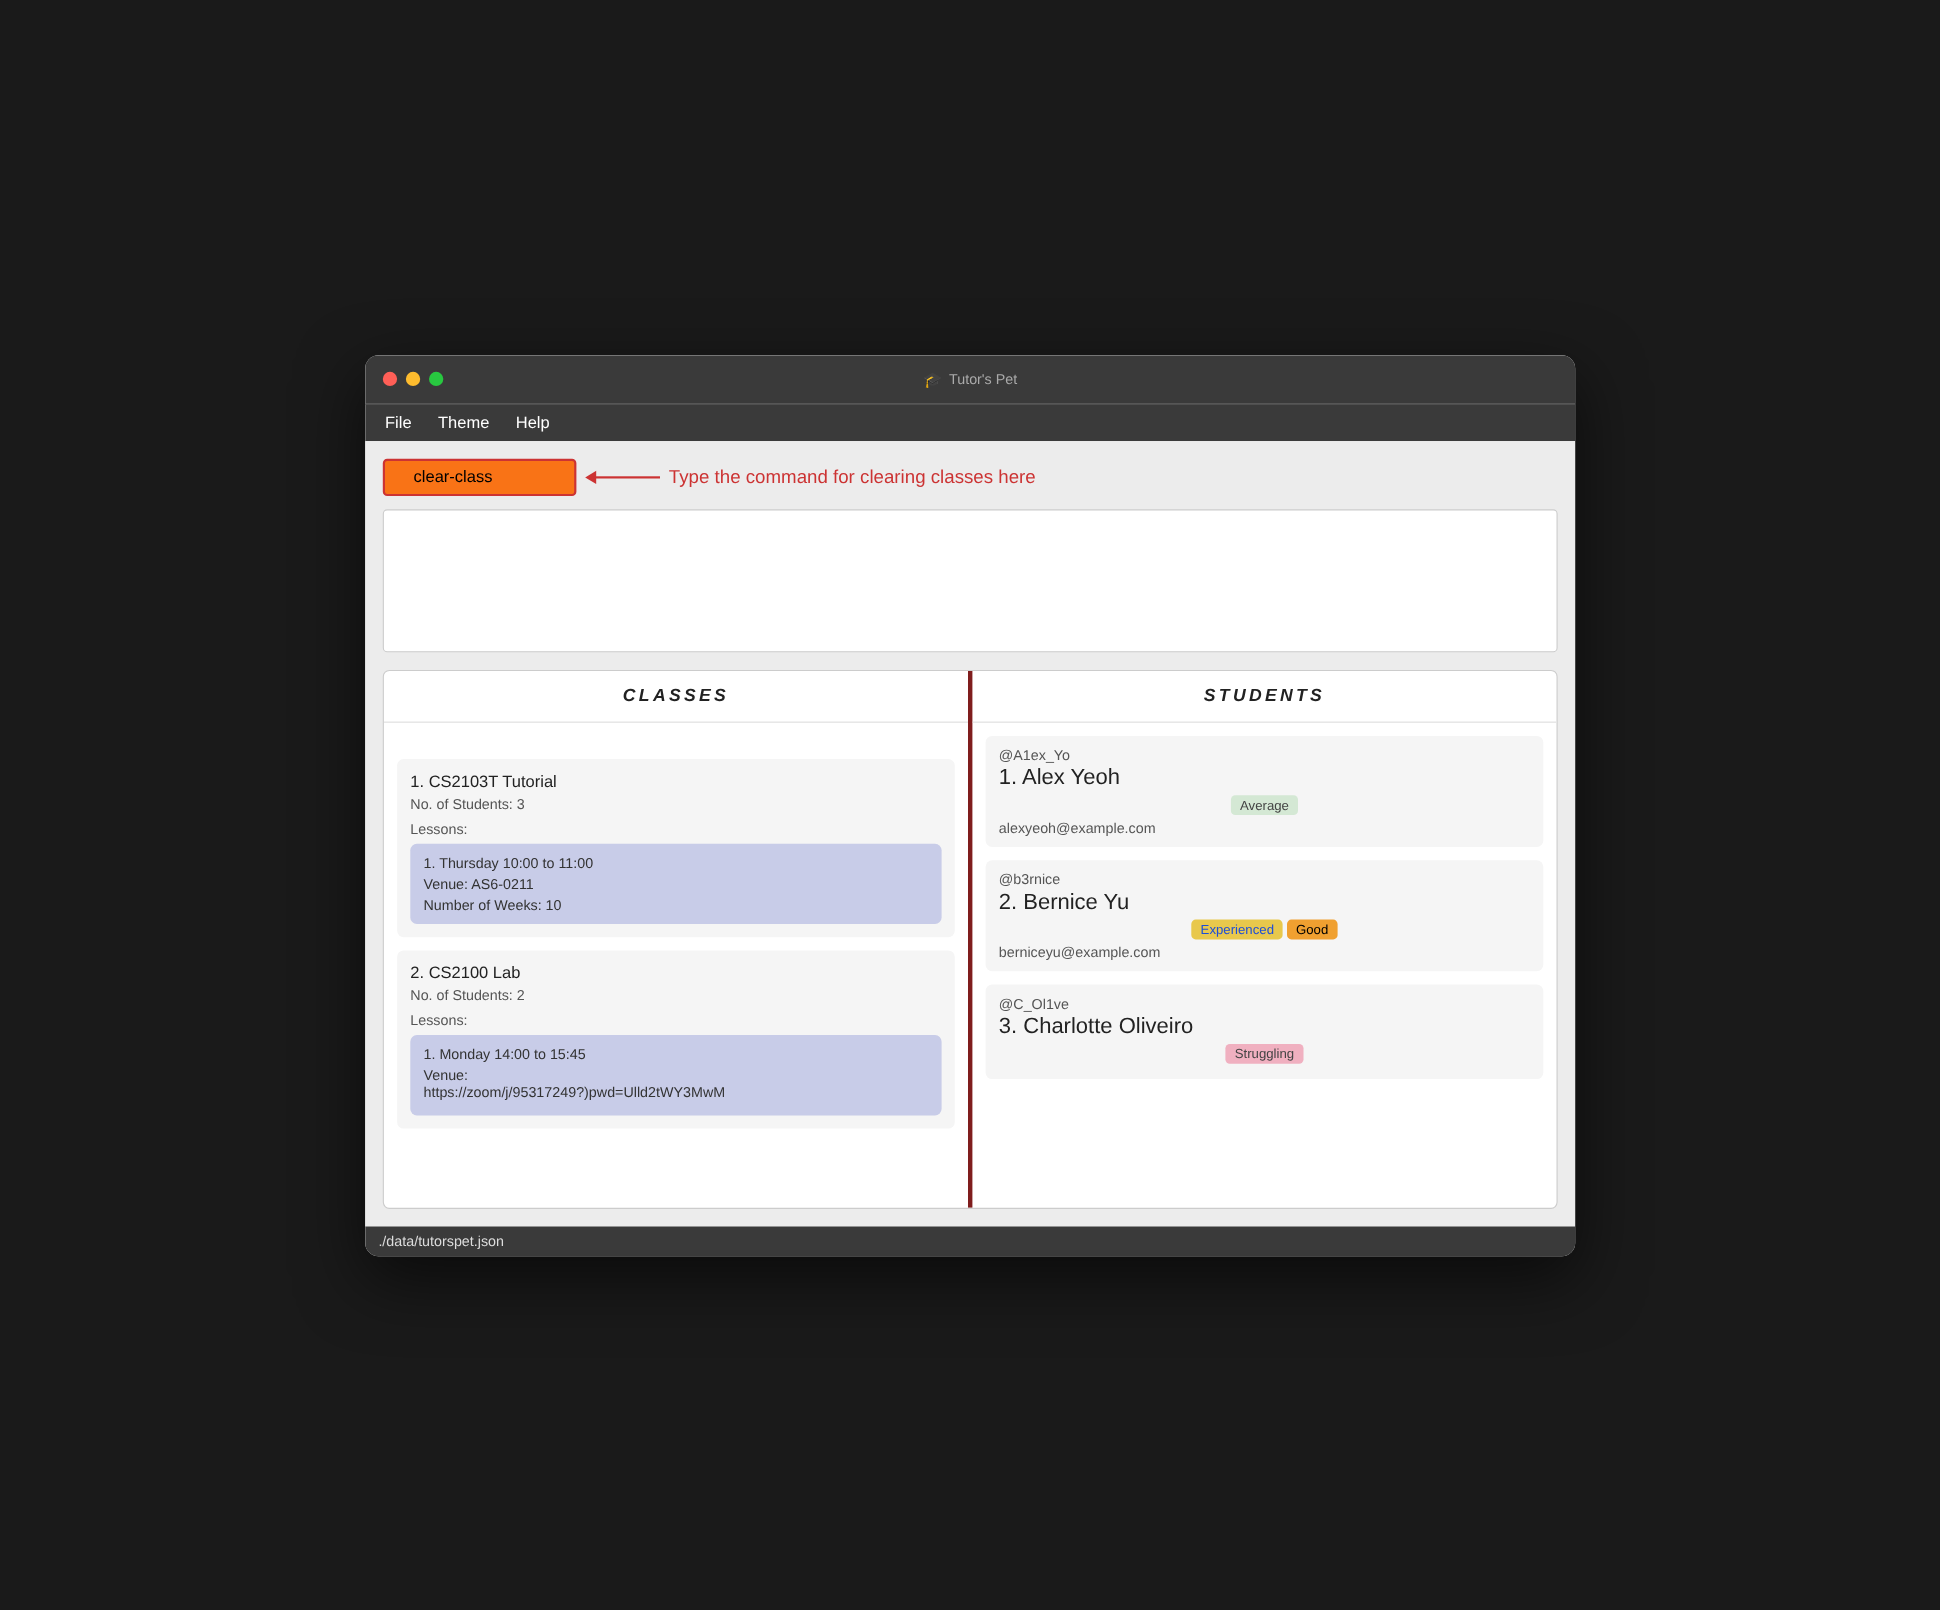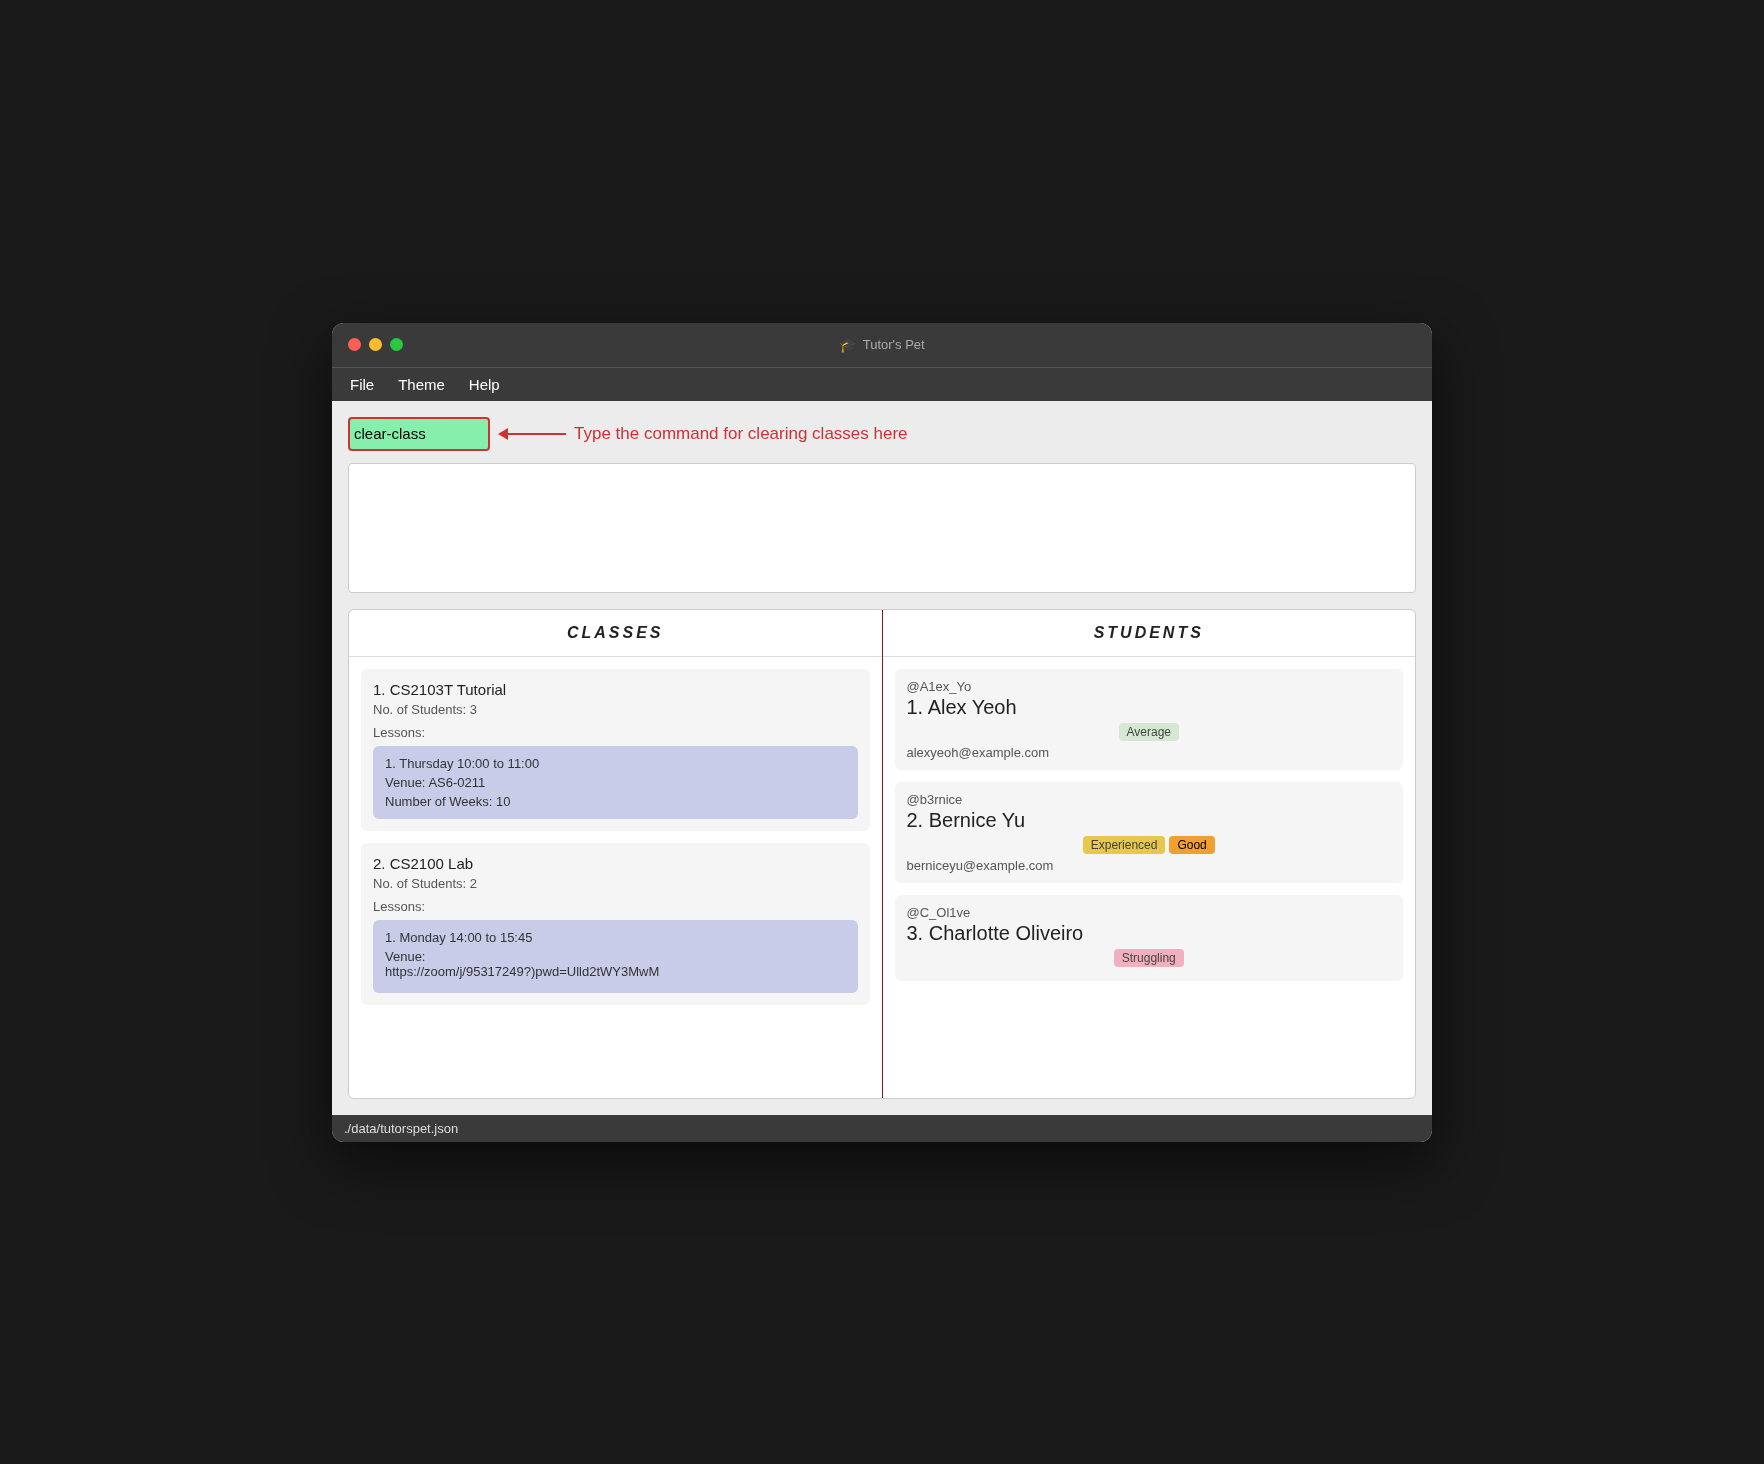--- a/index.html
+++ b/index.html
@@ -89,23 +89,23 @@
     .command-row {
       display: flex;
       align-items: center;
       gap: 16px;
       margin-bottom: 12px;
     }
 
     .command-input-wrapper {
       border: 2px solid #cc3333;
       border-radius: 4px;
-      background: #86efac;
-      padding: 6px 4px;
-      width: 142px;
+      background: #f97316;
+      padding: 6px 26px;
+      width: 176px;
     }
 
     .command-input {
       border: none;
       outline: none;
       font-size: 15px;
       width: 100%;
       background: transparent;
     }
 
@@ -154,21 +154,22 @@
     }
 
     .panel {
       flex: 1;
       display: flex;
       flex-direction: column;
       overflow: hidden;
     }
 
     .panel-left {
-      border-right: 1px solid #7f1d1d;
+      border-right: 4px solid #7f1d1d;
+      gap: 21px;
     }
 
     .panel-header {
       text-align: center;
       font-weight: 700;
       font-size: 16px;
       letter-spacing: 3px;
       padding: 14px 0;
       font-style: italic;
       color: #222;
@@ -268,21 +269,21 @@
     }
 
     .tag {
       font-size: 12px;
       padding: 2px 8px;
       border-radius: 4px;
       font-weight: 500;
     }
 
     .tag-average { background: #d4e8d4; color: #444; }
-    .tag-experienced { background: #e8c84c; color: #404040; }
+    .tag-experienced { background: #e8c84c; color: #1d4ed8; }
     .tag-good { background: #f0a030; color: #000000; }
     .tag-struggling { background: #f0b0c0; color: #444; }
 
     .student-email {
       font-size: 13px;
       color: #555;
     }
 
     .status-bar {
       background: #3a3a3a;

